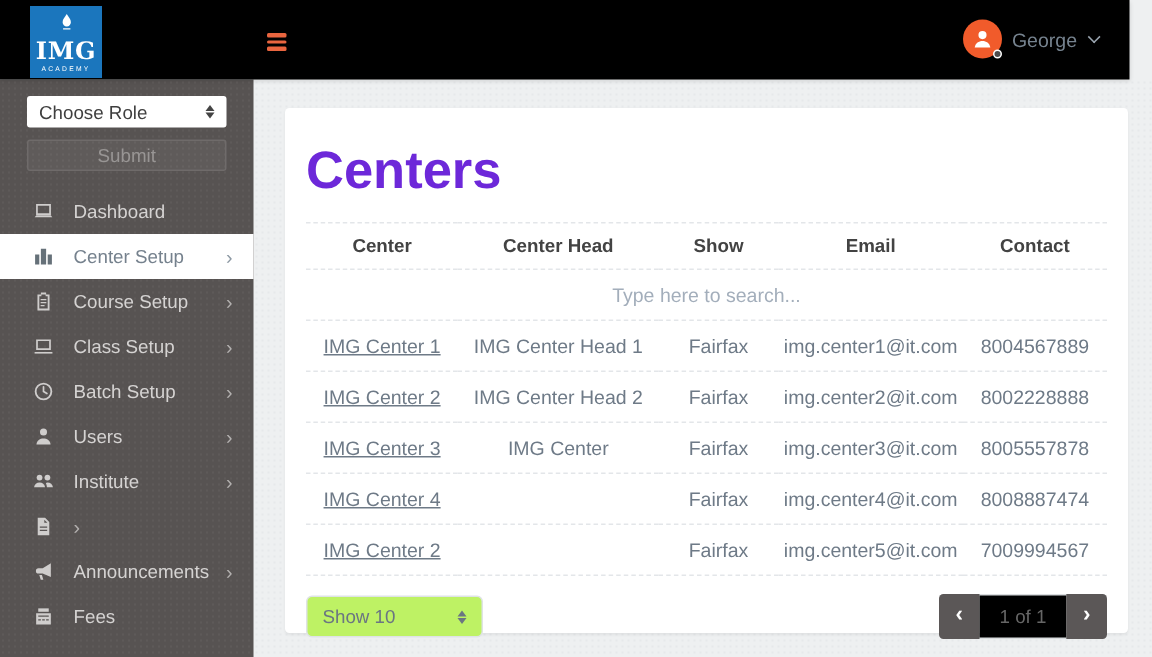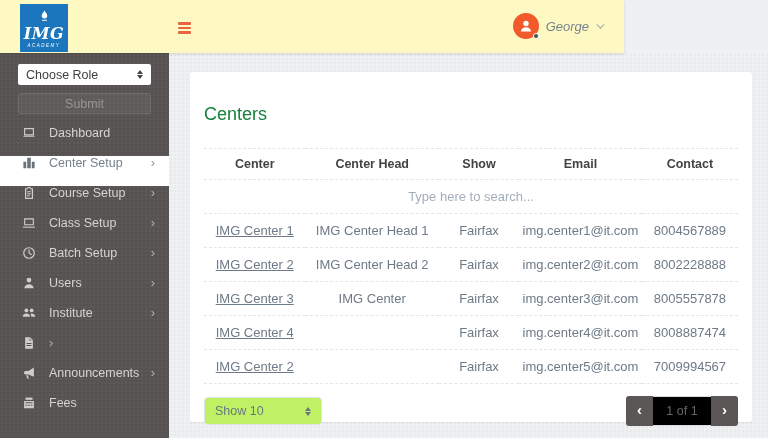--- a/index.html
+++ b/index.html
@@ -2,22 +2,22 @@
 <html style="--brand-blue: #1b76bd; --accent-orange: #e9653f; --avatar-orange: #f15b2b;"><head>
 <meta charset="utf-8">
 <style>
   * { margin:0; padding:0; box-sizing:border-box; }
   html,body { width:768px; height:438px; overflow:hidden;
     font-family:"Liberation Sans","DejaVu Sans",sans-serif;
     background:#eef0f1; }
   body { position:relative; }
 
   
-  .topbar { position:absolute; left:0; top:0; width:624px; height:53px;
-    background:#fef9c3; box-shadow:0 1px 3px rgba(0,0,0,.12); z-index:20;font-style:italic; }
+  .topbar { position:absolute; left:0; top:0; width:753px; height:53px;
+    background:#000000; box-shadow:0 1px 3px rgba(0,0,0,.12); z-index:20; }
   .logo { position:absolute; left:20px; top:4px; width:48px; height:48px;
     background:var(--brand-blue,#1b76bd); display:flex; flex-direction:column;
     align-items:center; justify-content:center; cursor:pointer; }
   .logo svg { width:13px; height:13px; margin-bottom:-1px; }
   .logo-img { color:#fff; font-family:"DejaVu Serif","Liberation Serif",serif;
     font-weight:bold; font-size:16px; line-height:16px; letter-spacing:.5px; }
   .logo-academy { color:#fff; font-size:4.5px; letter-spacing:1.5px; margin-top:1px; }
   .hamburger { position:absolute; left:178px; top:22px; width:13px; cursor:pointer; }
   .hamburger i { display:block; height:2.5px; background:var(--accent-orange,#e9653f);
     margin-bottom:2px; border-radius:1px; }
@@ -39,40 +39,40 @@
     background-image:radial-gradient(rgba(255,255,255,.045) 1px, transparent 1px);
     background-size:4px 4px; z-index:10; }
   .role-select { margin:11px 18px 0 18px; height:21px; background:#fff;
     border-radius:2px; display:flex; align-items:center; padding:0 8px;
     font-size:12.5px; color:#3f3f3f; cursor:pointer; }
   .role-select span:first-child { flex:1; }
   .submit-btn { display:block; margin:8px 18px 0 18px; width:133px; height:21px;
     background:rgba(255,255,255,.05); border:1px solid #6f6b6a; border-radius:2px;
     color:#989594; font-size:12.5px; font-family:inherit; cursor:pointer; }
   .menu { margin-top:12px; }
-  .menu-item { height:30px; display:flex; align-items:flex-start; padding:0 14px 0 22px;
+  .menu-item { height:30px; display:flex; align-items:center; padding:0 14px 0 22px;
     color:#d5d3d2; font-size:12.5px; cursor:pointer; }
   .menu-item .mi-icon { width:14px; height:14px; margin-right:13px; display:flex;
     align-items:center; justify-content:center; color:#cfcdcc; }
   .menu-item .mi-icon svg { width:14px; height:14px; }
   .menu-item .mi-label { flex:1; }
   .menu-item .mi-chevron { color:#b3b0af; font-size:13px; line-height:1; }
   .menu-item.active { background:#fff; color:#75818d; }
   .menu-item.active .mi-icon { color:#667179; }
   .menu-item.active .mi-chevron { color:#8d99a4; }
 
   
   .main { position:absolute; left:169px; top:53px; width:599px; height:385px;
     background:#eef0f1;
     background-image:radial-gradient(rgba(90,100,110,.05) 1px, transparent 1px);
     background-size:4px 4px; }
   .card { position:absolute; left:21px; top:19px; width:562px; height:350px;
     background:#fff; border-radius:3px; box-shadow:0 1px 2px rgba(0,0,0,.06);
     padding:24px 14px 0 14px; }
-  .card h1 { font-size:18px; font-weight:400; color:#15803d; line-height:36px;
+  .card h1 { font-size:35px; font-weight:700; color:#6d28d9; line-height:36px;
     margin-bottom:16px; }
 
   table { width:100%; border-collapse:collapse; font-size:13px; table-layout:fixed; }
   th { padding:8px 0; border-top:1px dashed #e3e6e9; border-bottom:1px dashed #e3e6e9;
     color:#434343; font-weight:700; font-size:12.5px; text-align:center; cursor:pointer; }
   th:nth-child(1){width:19%} th:nth-child(2){width:25%} th:nth-child(3){width:15%}
   th:nth-child(4){width:23%} th:nth-child(5){width:18%}
   td { padding:9px 0; text-align:center; color:#6e7a87;
     border-bottom:1px dashed #e3e6e9; overflow:hidden; white-space:nowrap; }
   .search-row td { color:#a3aebb; cursor:text; }

